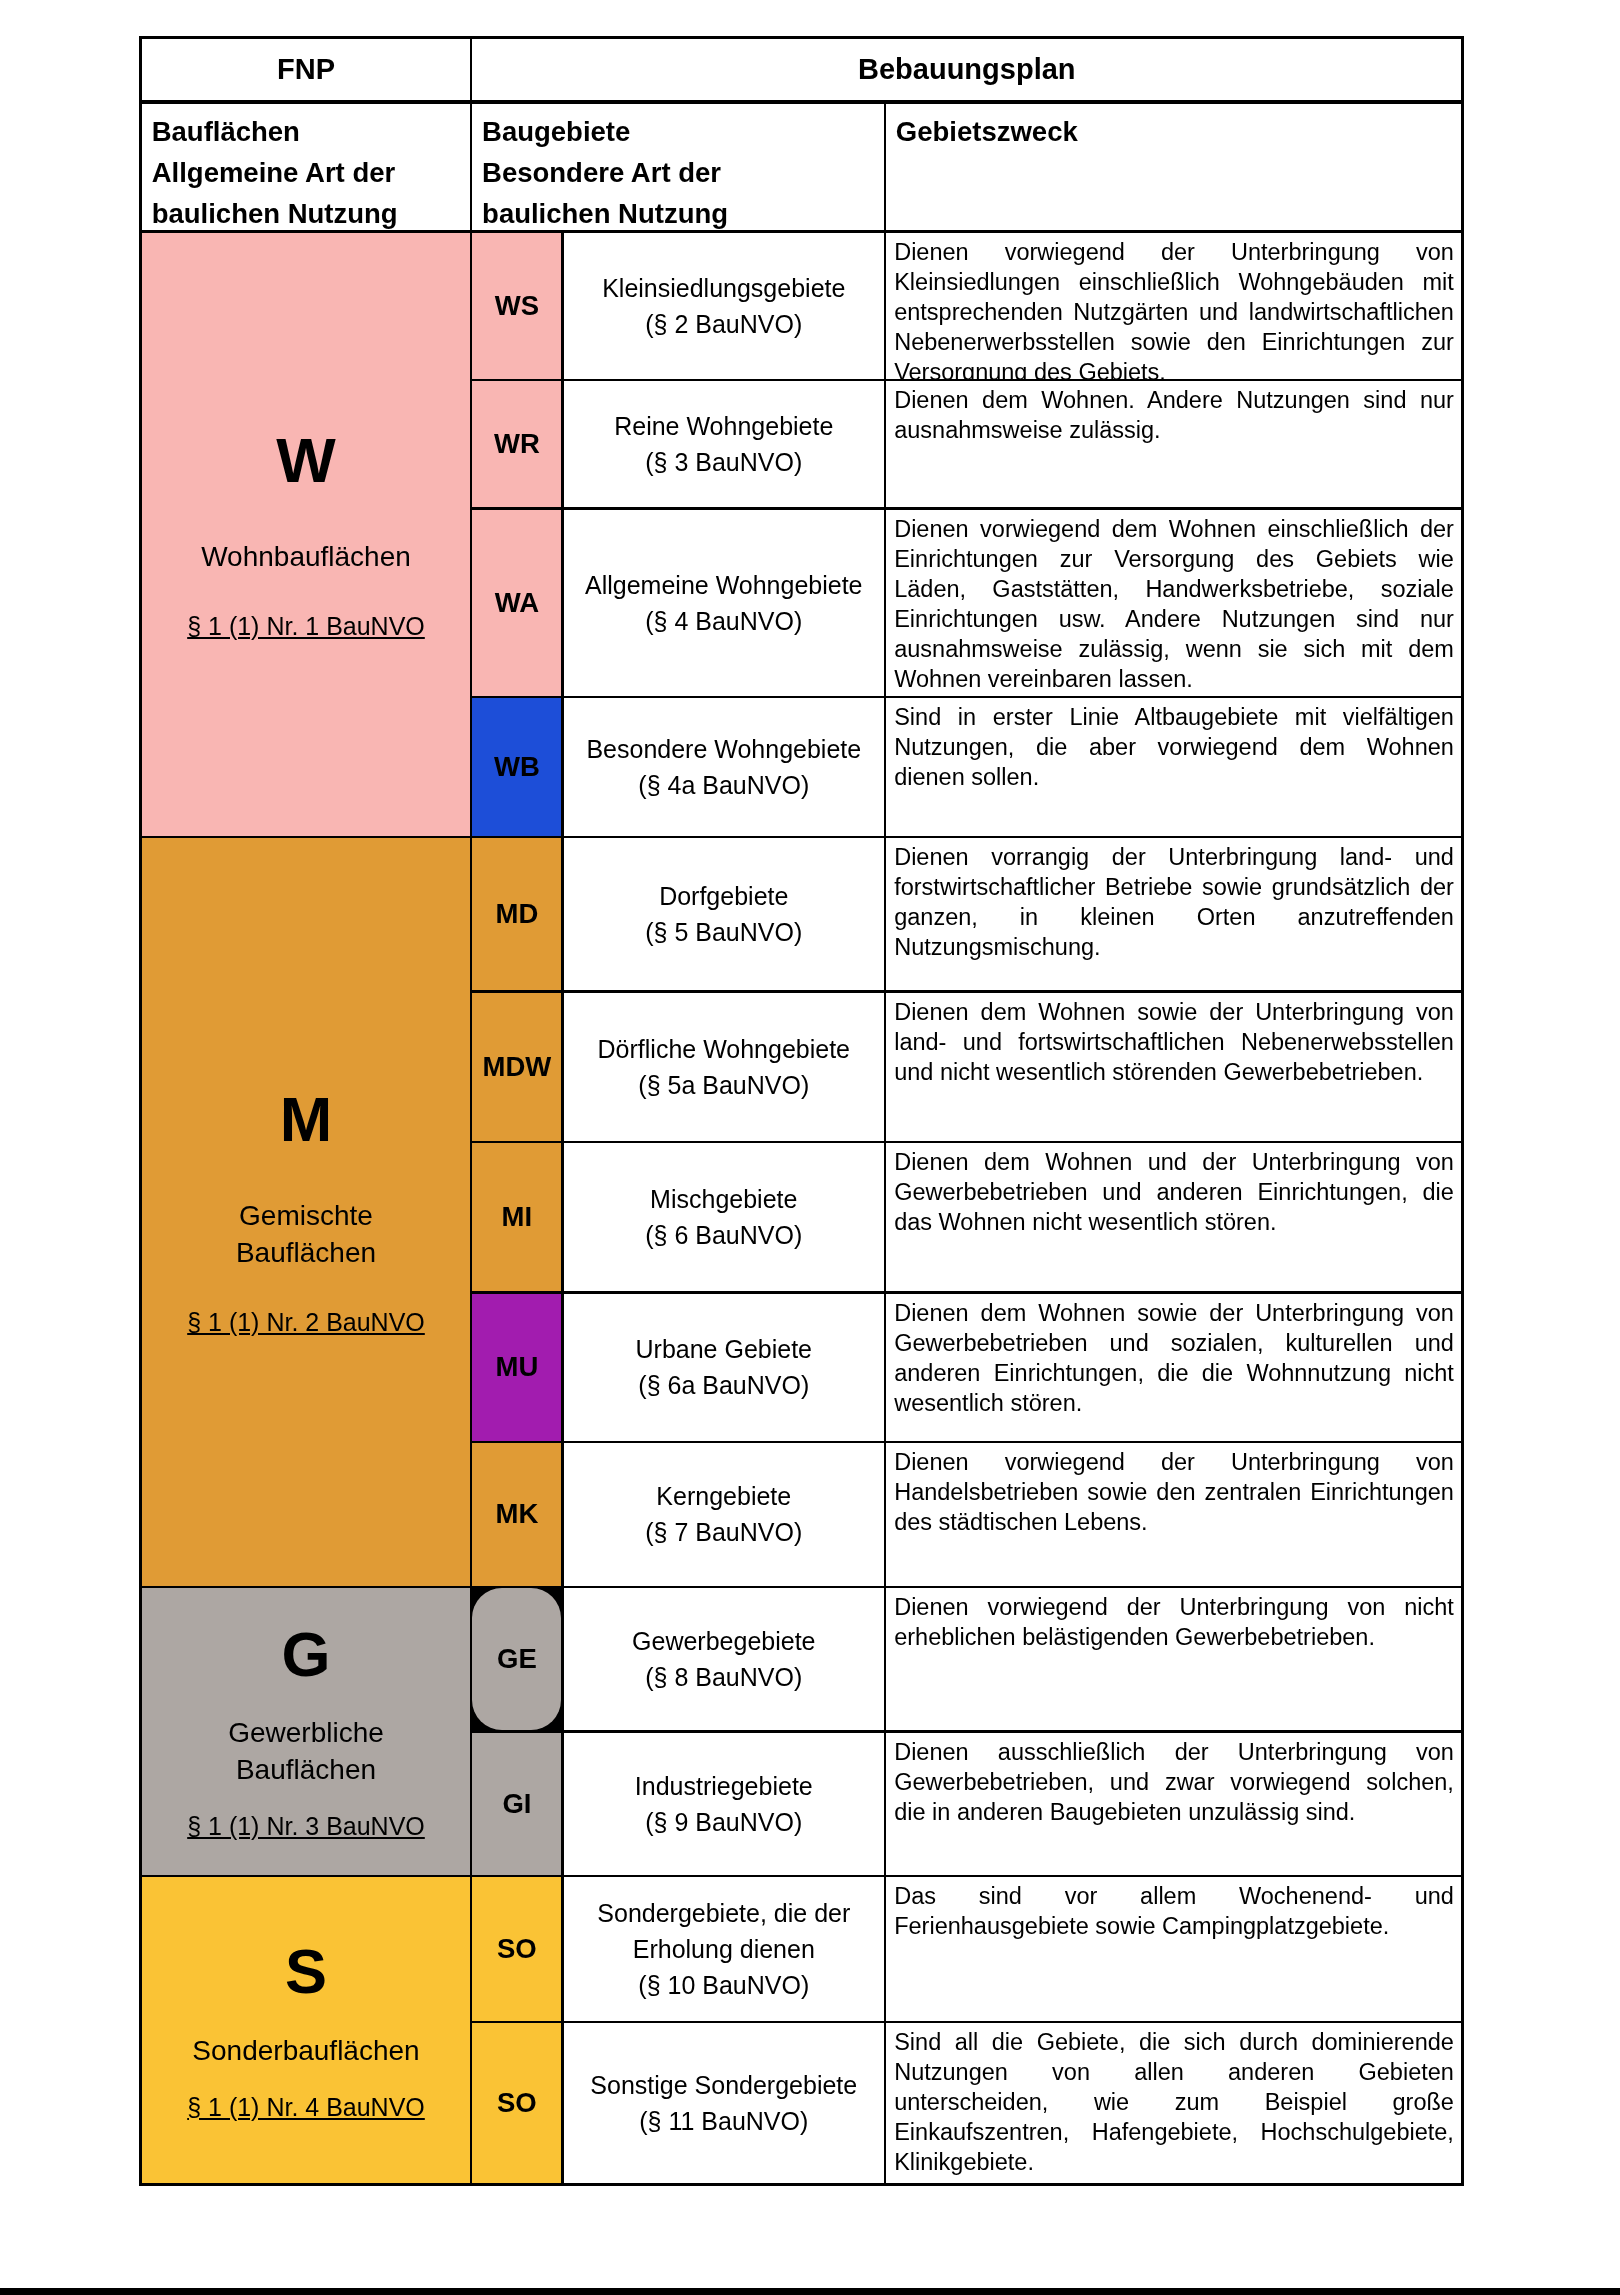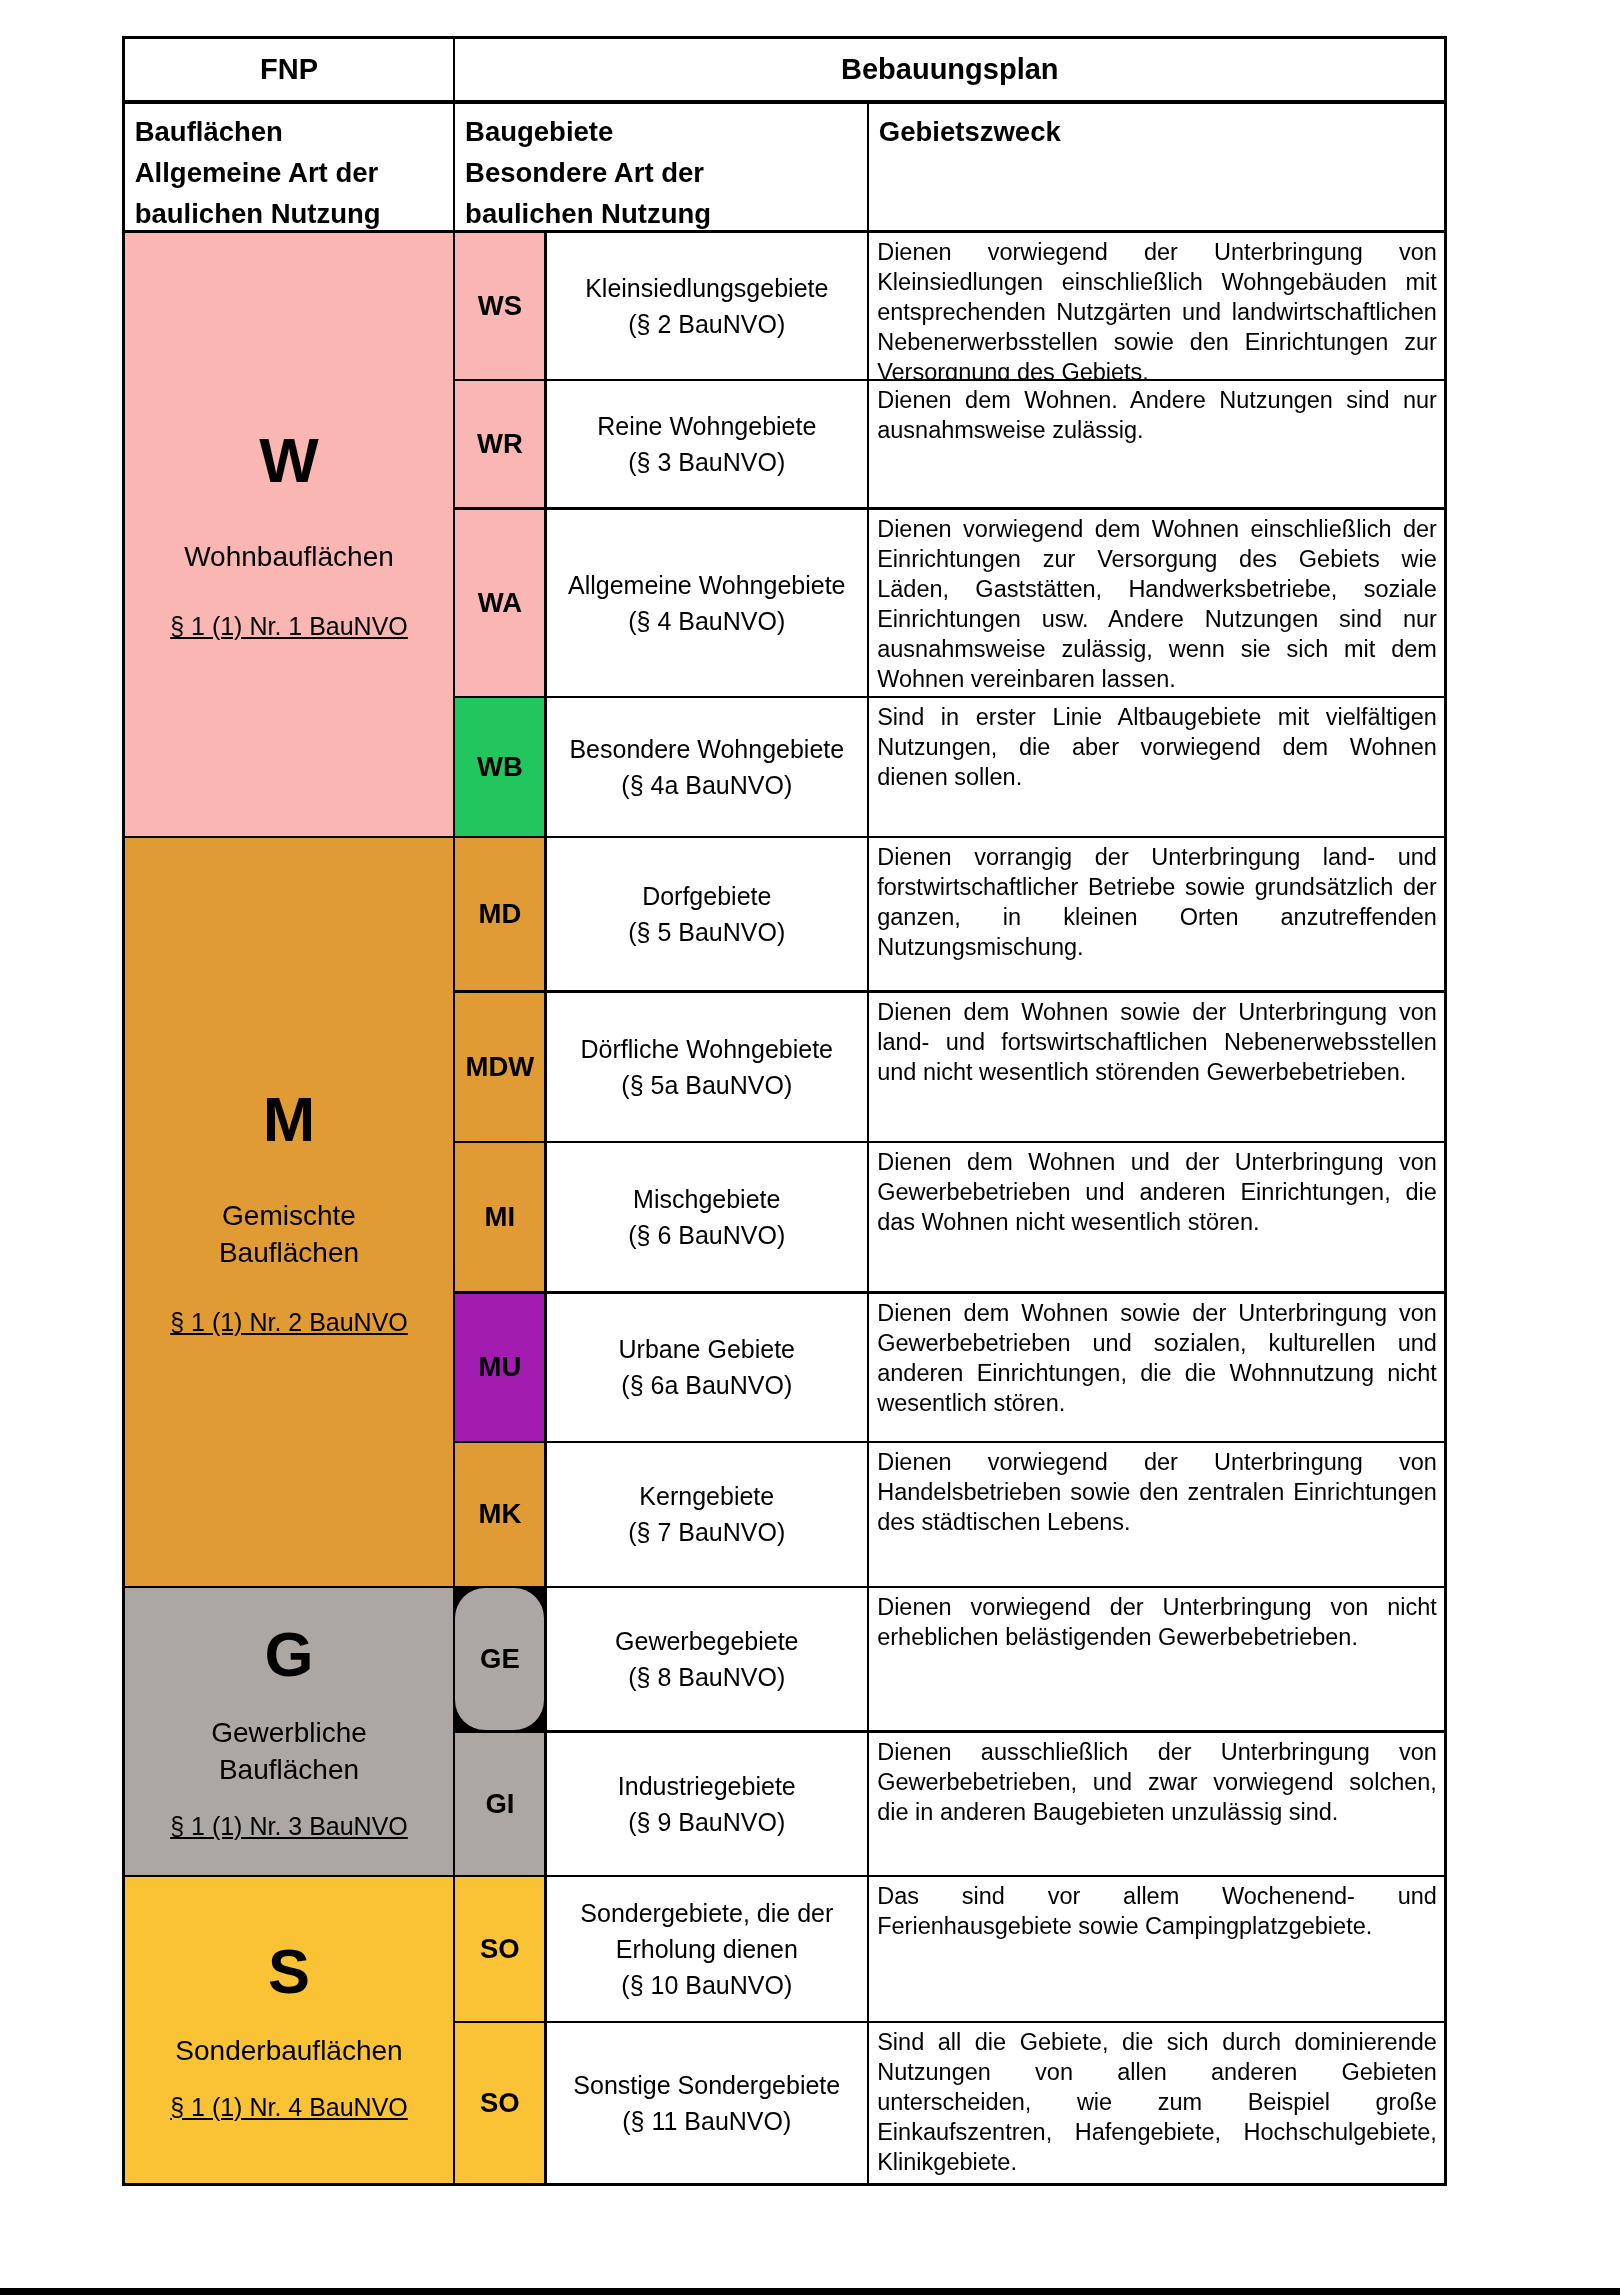--- a/index.html
+++ b/index.html
@@ -2,21 +2,21 @@
 <html style="font-size:13px"><head>
 <meta charset="utf-8">
 <style>
   html,body { margin:0; padding:0; background:#ffffff; }
   .page {
     position:relative; width:1621px; height:2295px; background:#ffffff;
     font-family:"Liberation Sans", sans-serif; color:#000;
     overflow:hidden;
   }
   .grid {
-    position:absolute; left:122px; top:36px;
+    position:absolute; left:139px; top:36px;
     display:grid;
     grid-template-columns:328px 89px 320px 575px;
     grid-template-rows:63px 126px 146px 126px 186px 138px 152px 148px 148px 147px 143px 142px 142px 144px 160px;
     gap:2.4px; background:#000; border:3.2px solid #000;
   }
   .cell { background:#fff; box-sizing:border-box; }
   .hdr-top {
     display:flex; align-items:center; justify-content:center;
     font-weight:bold; font-size:29px; border-bottom:2.4px solid #000;
   }
@@ -80,21 +80,21 @@
     <div class="cell code" style="grid-area: 4 / 2 / 5 / 3; background: rgb(249, 182, 179);">WR</div>
     <div class="cell name" style="grid-area:4/3/5/4">Reine Wohngebiete
 (§ 3 BauNVO)</div>
     <div class="cell purpose" style="grid-area:4/4/5/5">Dienen dem Wohnen. Andere Nutzungen sind nur ausnahmsweise zulässig.</div>
 
     <div class="cell code" style="grid-area: 5 / 2 / 6 / 3; background: rgb(249, 182, 179);">WA</div>
     <div class="cell name" style="grid-area:5/3/6/4">Allgemeine Wohngebiete
 (§ 4 BauNVO)</div>
     <div class="cell purpose" style="grid-area:5/4/6/5">Dienen vorwiegend dem Wohnen einschließlich der Einrichtungen zur Versorgung des Gebiets wie Läden, Gaststätten, Handwerksbetriebe, soziale Einrichtungen usw. Andere Nutzungen sind nur ausnahmsweise zulässig, wenn sie sich mit dem Wohnen vereinbaren lassen.</div>
 
-    <div class="cell code" style="grid-area: 6 / 2 / 7 / 3; background: #22c55e;">WB</div>
+    <div class="cell code" style="grid-area: 6 / 2 / 7 / 3; background: #1d4ed8;">WB</div>
     <div class="cell name" style="grid-area:6/3/7/4">Besondere Wohngebiete
 (§ 4a BauNVO)</div>
     <div class="cell purpose" style="grid-area:6/4/7/5">Sind in erster Linie Altbaugebiete mit vielfältigen Nutzungen, die aber vorwiegend dem Wohnen dienen sollen.</div>
 
     <div class="cell group" style="grid-area: 7 / 1 / 12 / 2; background: rgb(224, 155, 53);">
       <div class="letter">M</div>
       <div class="gname">Gemischte
 Bauflächen</div>
       <div class="glaw">§ 1 (1) Nr. 2 BauNVO</div>
     </div>

